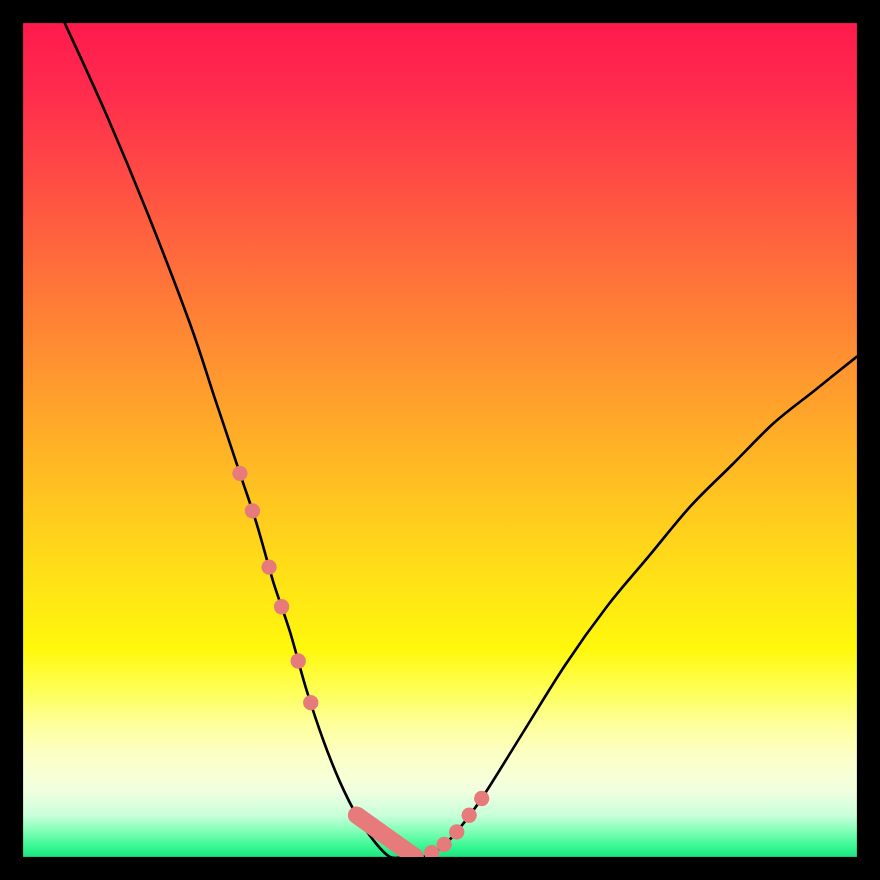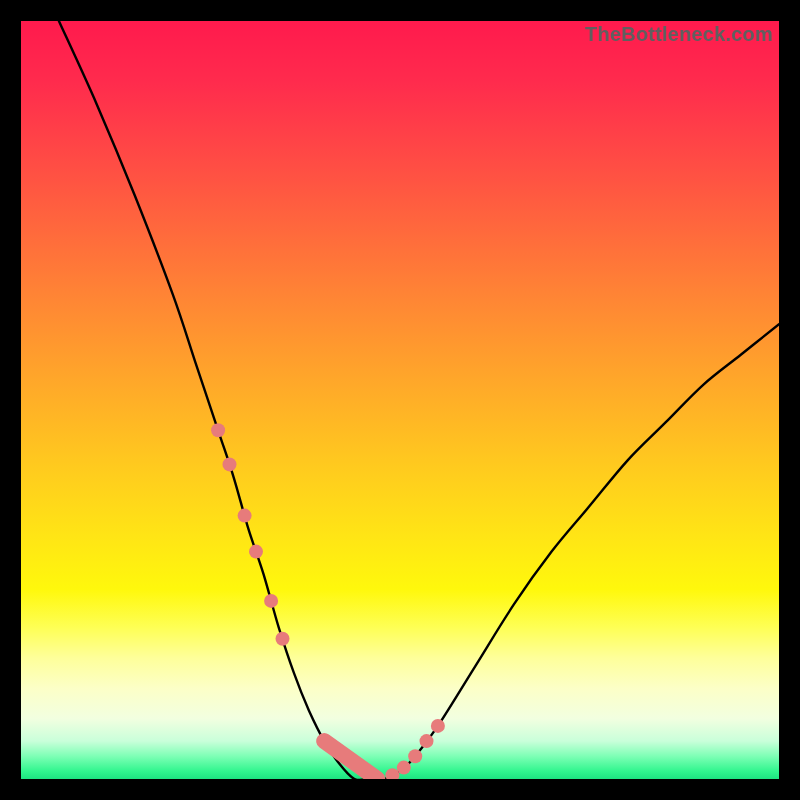--- a/index.html
+++ b/index.html
@@ -58,21 +58,20 @@
     left: 0; top: 0;
     width: 758px;
     height: 758px;
   }
 </style>
 </head>
 <body>
 
 <div class="frame">
   <div class="gradient"></div>
-  <div class="watermark">TheBottleneck.com</div>
   <svg class="curve" viewBox="0 0 758 758" preserveAspectRatio="none">
     <path id="curve-path" fill="none" stroke="#000000" stroke-width="2.4" stroke-linecap="round" d="M 37.9 0.0 C 44.2 13.9, 63.2 54.3, 75.8 83.4 C 88.4 112.4, 101.1 142.8, 113.7 174.3 C 126.3 205.9, 141.5 245.1, 151.6 272.9 C 161.7 300.7, 166.8 318.4, 174.3 341.1 C 181.9 363.8, 190.8 390.4, 197.1 409.3 C 203.4 428.3, 207.2 438.4, 212.2 454.8 C 217.3 471.2, 222.3 491.4, 227.4 507.9 C 232.5 524.3, 237.5 536.9, 242.6 553.3 C 247.6 569.8, 252.7 590.0, 257.7 606.4 C 262.8 622.8, 267.8 638.0, 272.9 651.9 C 277.9 665.8, 283.0 678.4, 288.0 689.8 C 293.1 701.1, 298.1 711.3, 303.2 720.1 C 308.3 728.9, 313.3 736.5, 318.4 742.8 C 323.4 749.2, 328.5 755.5, 333.5 758.0 C 338.6 760.5, 343.6 758.0, 348.7 758.0 C 353.7 758.0, 358.8 759.3, 363.8 758.0 C 368.9 756.7, 373.9 754.2, 379.0 750.4 C 384.1 746.6, 387.8 742.8, 394.2 735.3 C 400.5 727.7, 406.8 720.1, 416.9 704.9 C 427.0 689.8, 442.2 664.5, 454.8 644.3 C 467.4 624.1, 480.1 602.6, 492.7 583.7 C 505.3 564.7, 518.0 547.0, 530.6 530.6 C 543.2 514.2, 555.9 500.3, 568.5 485.1 C 581.1 470.0, 593.8 453.5, 606.4 439.6 C 619.0 425.7, 631.7 414.4, 644.3 401.7 C 656.9 389.1, 669.6 375.2, 682.2 363.8 C 694.8 352.5, 707.5 343.6, 720.1 333.5 C 732.7 323.4, 751.7 308.3, 758.0 303.2"></path>
     <g id="markers-left">
         <circle cx="197.1" cy="409.3" r="7" fill="#e77b7b"></circle>
         <circle cx="208.5" cy="443.4" r="7" fill="#e77b7b"></circle>
         <circle cx="223.6" cy="494.6" r="7" fill="#e77b7b"></circle>
         <circle cx="235.0" cy="530.6" r="7" fill="#e77b7b"></circle>
         <circle cx="250.1" cy="579.9" r="7" fill="#e77b7b"></circle>
         <circle cx="261.5" cy="617.8" r="7" fill="#e77b7b"></circle>
       </g>

